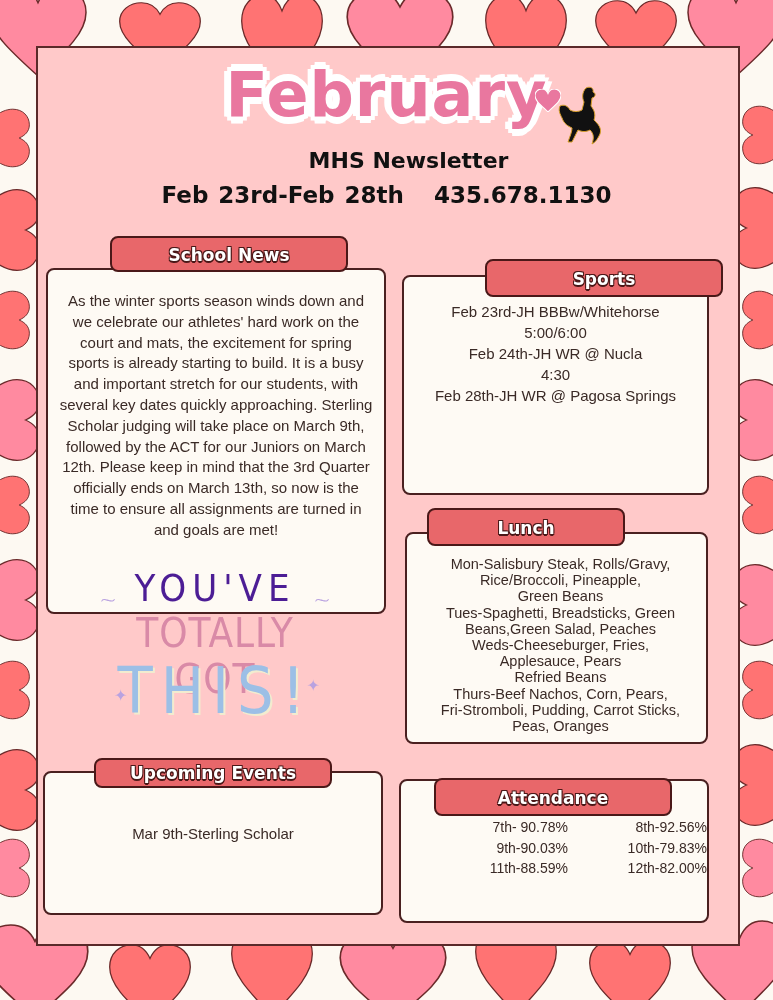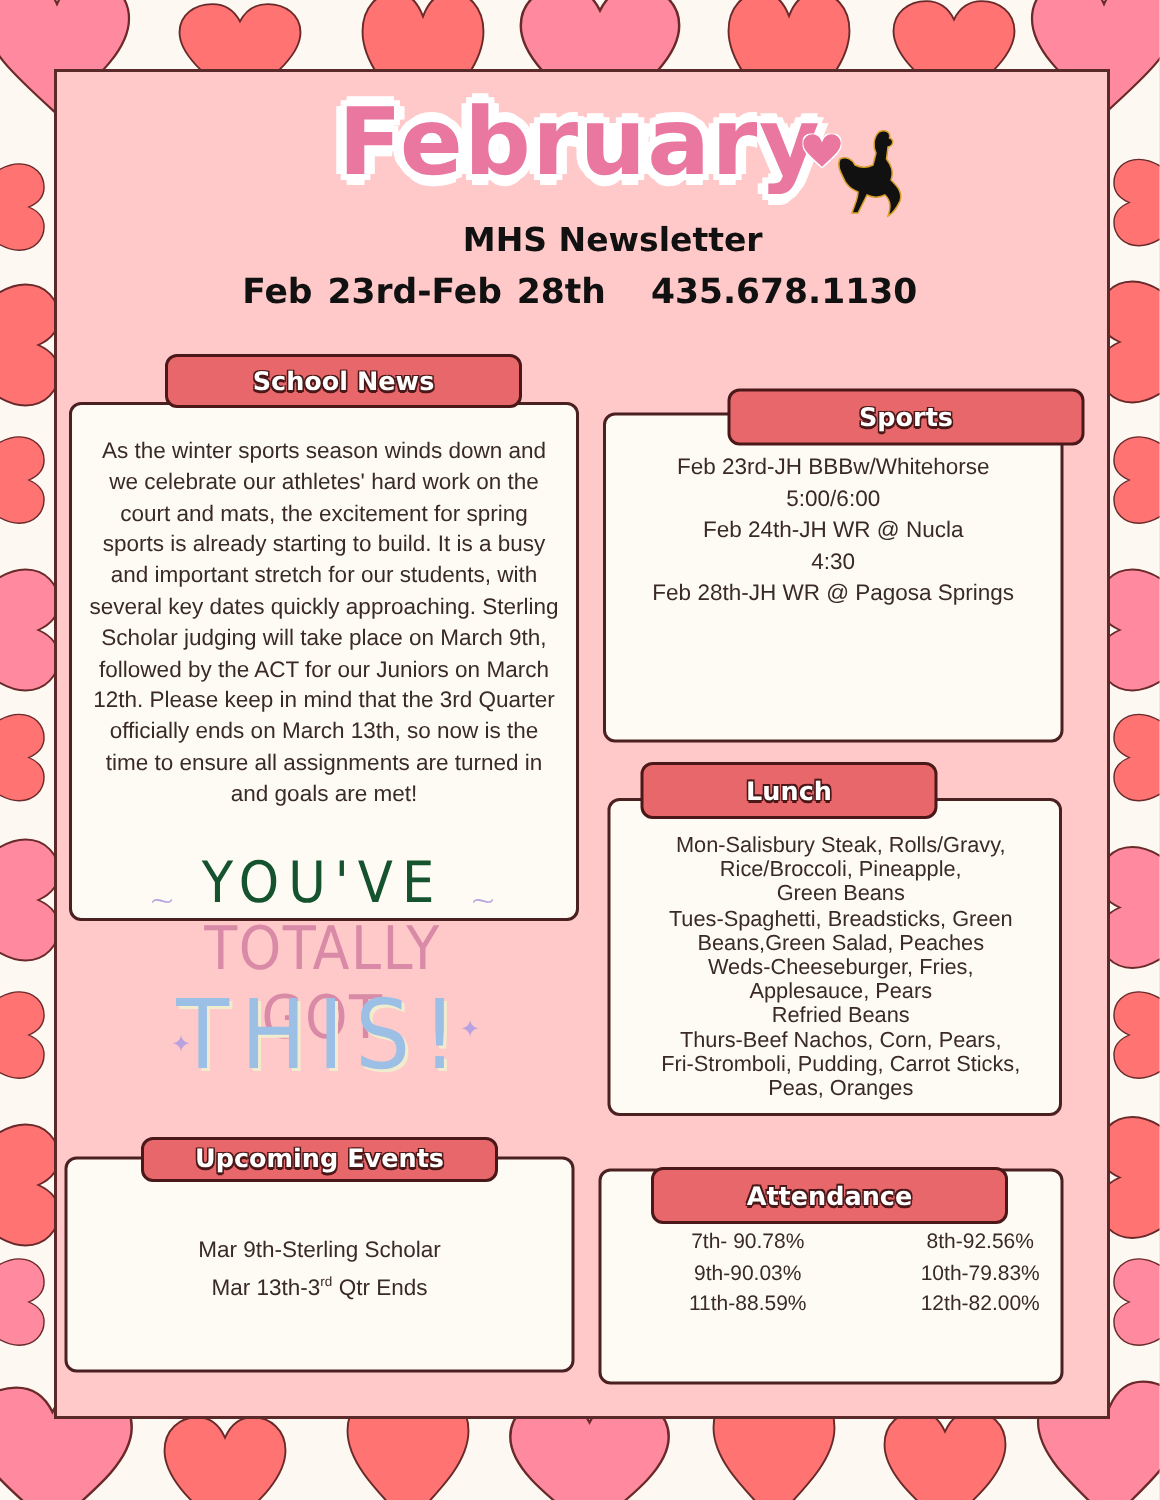--- a/index.html
+++ b/index.html
@@ -46,27 +46,27 @@
     border-radius: 8px; box-sizing: border-box; text-align: center;
     font-family: "DejaVu Sans", sans-serif; font-weight: bold; font-size: 17px;
     color: #fff; line-height: 34px;
     text-shadow: 1px 1px 0 #4a1818, -1px 1px 0 #4a1818, 1px -1px 0 #4a1818, -1px -1px 0 #4a1818,
                  0 2px 0 #4a1818;
   }
   .box-content { padding: 0 4px; }
   .lunch .box-content { line-height: 16.2px; padding-left: 12px; }
   .att-grid {
     display: grid; grid-template-columns: 1fr 1fr; row-gap: 0;
-    text-align: center; padding-left: 28px; padding-top: 36px;
+    text-align: right; padding-left: 28px; padding-top: 36px;
     font-size: 14px; line-height: 20.5px;
   }
   .att-grid span:nth-child(even) { padding-left: 32px; }
   .motivation { position: absolute; left: 100px; top: 566px; width: 230px; height: 180px; }
   .mot-line { position: absolute; left: 0; right: 0; text-align: center; font-family: "DejaVu Sans Condensed", "DejaVu Sans", sans-serif; }
-  .mot1 { top: 0; font-size: 38px; color: #14532d; letter-spacing: 6px; }
+  .mot1 { top: 0; font-size: 38px; color: #4c1d95; letter-spacing: 6px; }
   .mot2 { top: 44px; font-size: 40px; color: #d98aa7; letter-spacing: 1px; }
   .mot3 { top: 88px; font-size: 64px; color: #9cbfe6; letter-spacing: 8px; font-weight: normal;
           text-shadow: 2px 2px 0 #f2eccf; }
   .sparkle { position: absolute; color: #b9a2e0; font-size: 16px; }
   sup { font-size: 9px; }
 </style>
 </head>
 <body>
 
 <div id="hearts">
@@ -295,21 +295,20 @@
     <div>Thurs-Beef Nachos, Corn, Pears,</div>
     <div>Fri-Stromboli, Pudding, Carrot Sticks,</div>
     <div>Peas, Oranges</div>
   </div>
 </div>
 <div class="label" style="left:427px; top:508px; width:198px; height:38px; line-height:36px;">Lunch</div>
 
 <div class="box" style="left:43px; top:771px; width:340px; height:144px;">
   <div class="box-content" style="padding-top:50px; font-size:15px; line-height:21px;">
     <div>Mar 9th-Sterling Scholar</div>
-    <div><span>Mar 13th-3</span><sup>rd</sup><span> Qtr Ends</span></div>
   </div>
 </div>
 <div class="label" style="left:94px; top:758px; width:238px; height:30px; line-height:27px;">Upcoming Events</div>
 
 <div class="box" style="left:399px; top:779px; width:310px; height:144px;">
   <div class="att-grid">
     <span>7th- 90.78%</span>
     <span>8th-92.56%</span>
     <span>9th-90.03%</span>
     <span>10th-79.83%</span>

